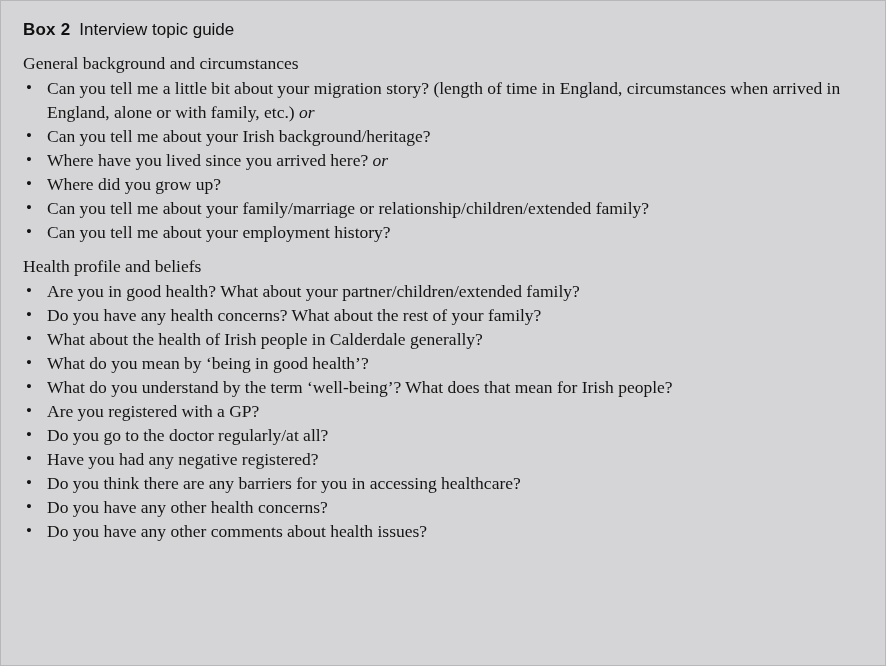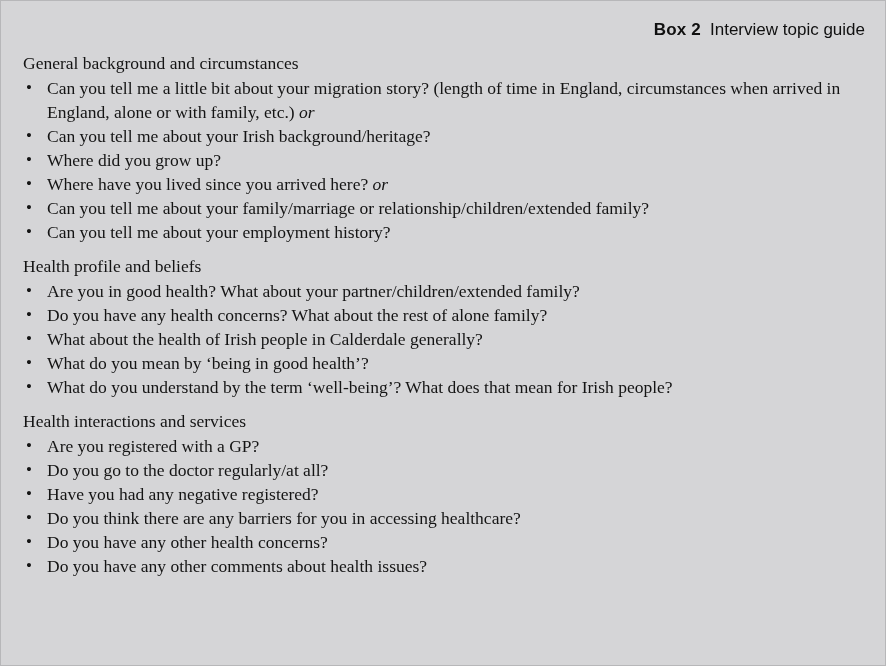--- a/index.html
+++ b/index.html
@@ -17,21 +17,20 @@
     overflow: hidden;
     color: #141414;
     font-family: "Liberation Serif", serif;
   }
   .box-title {
     font-family: "Liberation Sans", sans-serif;
     font-size: 17px;
     line-height: 22px;
     margin: 6px 0 10px 0;
     color: #101010;
-    text-align: right;
   }
   .box-label {
     font-weight: bold;
     margin-right: 9px;
     letter-spacing: 0.2px;
   }
   .section-header {
     font-size: 17.5px;
     font-weight: normal;
     line-height: 24px;
@@ -65,38 +64,37 @@
 <div class="box">
   <div class="box-title">
     <span class="box-label">Box 2</span><span>Interview topic guide</span>
   </div>
   <div id="sections">
       <div>
         <div class="section-header">General background and circumstances</div>
         <ul class="bullets">
           <li>Can you tell me a little bit about your migration story? (length of time in England, circumstances when arrived in England, alone or with family, etc.)<i> or</i></li>
           <li>Can you tell me about your Irish background/heritage?</li>
+          <li>Where have you lived since you arrived here?<i> or</i></li>
           <li>Where did you grow up?</li>
-          <li>Where have you lived since you arrived here?<i> or</i></li>
           <li>Can you tell me about your family/marriage or relationship/children/extended family?</li>
           <li>Can you tell me about your employment history?</li>
         </ul>
       </div>
       <div>
         <div class="section-header">Health profile and beliefs</div>
         <ul class="bullets">
           <li>Are you in good health? What about your partner/children/extended family?</li>
-          <li>Do you have any health concerns? What about the rest of alone family?</li>
+          <li>Do you have any health concerns? What about the rest of your family?</li>
           <li>What about the health of Irish people in Calderdale generally?</li>
           <li>What do you mean by ‘being in good health’?</li>
           <li>What do you understand by the term ‘well-being’? What does that mean for Irish people?</li>
         </ul>
       </div>
       <div>
-        <div class="section-header">Health interactions and services</div>
         <ul class="bullets">
           <li>Are you registered with a GP?</li>
           <li>Do you go to the doctor regularly/at all?</li>
           <li>Have you had any negative registered?</li>
           <li>Do you think there are any barriers for you in accessing healthcare?</li>
           <li>Do you have any other health concerns?</li>
           <li>Do you have any other comments about health issues?</li>
         </ul>
       </div>
     </div>

